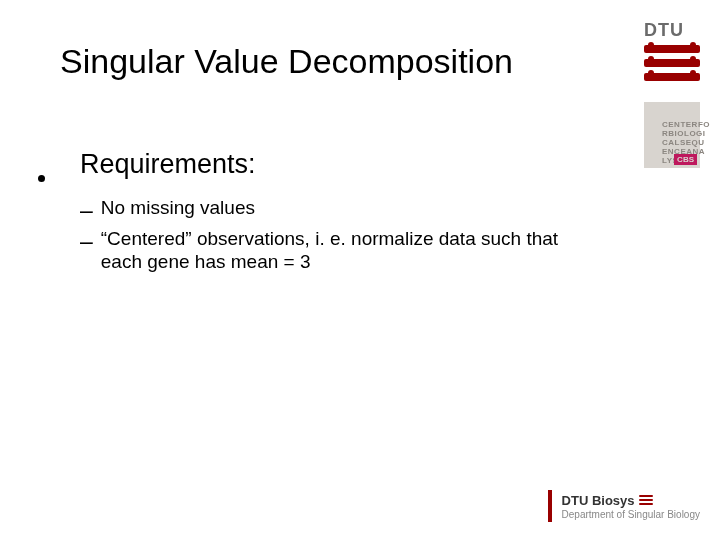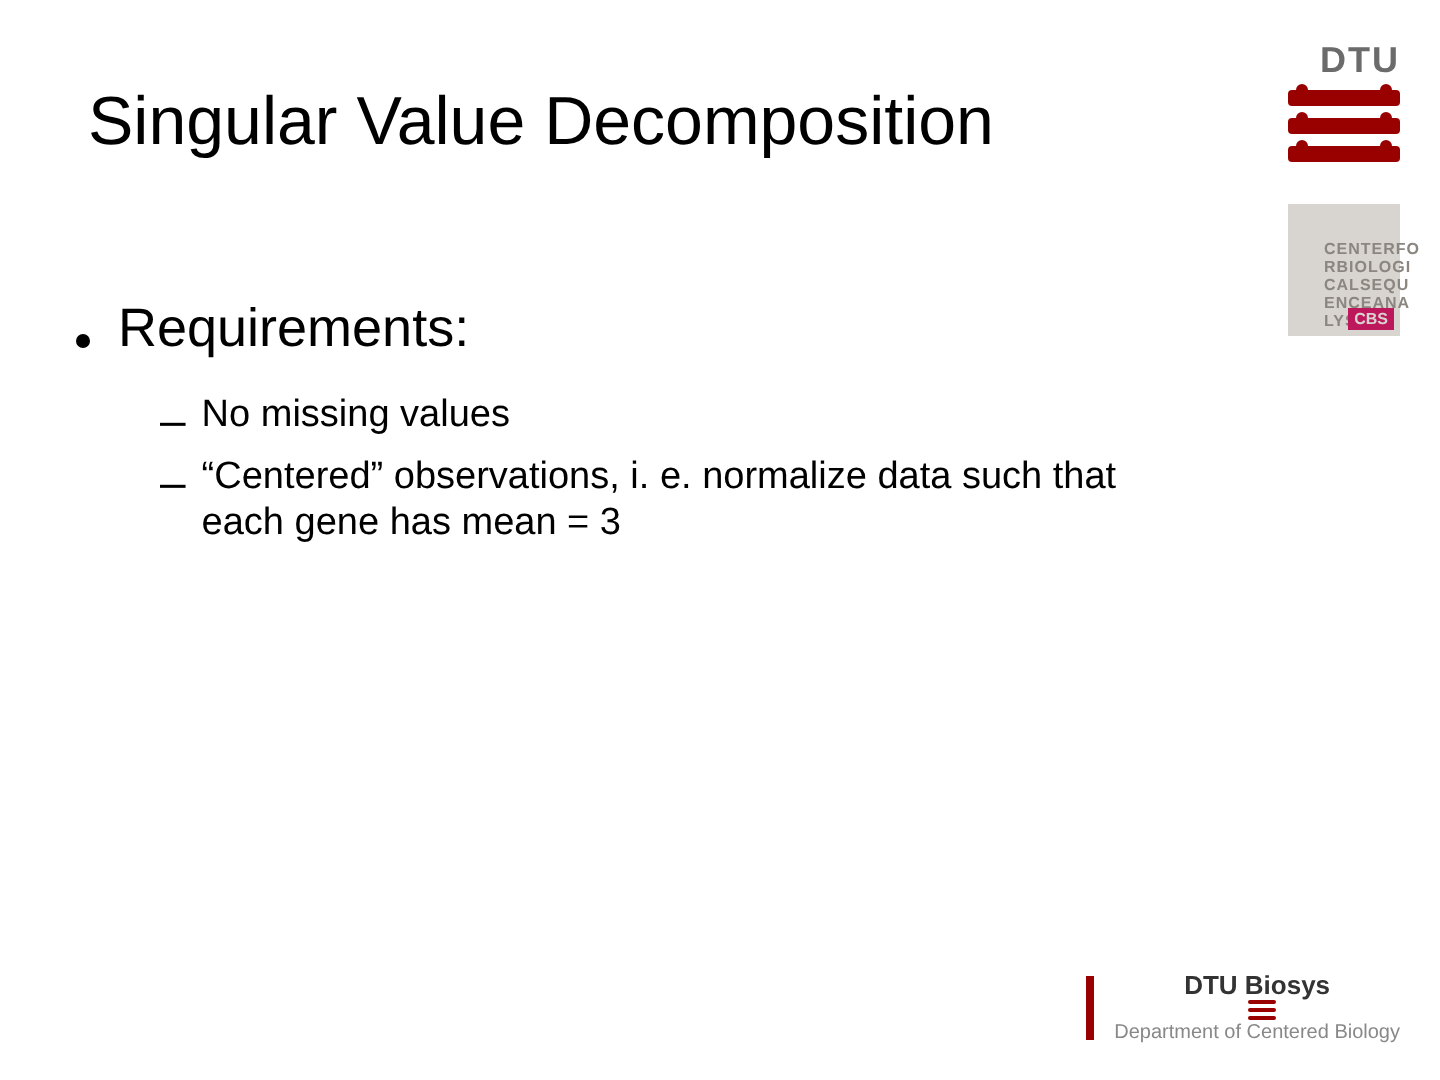--- a/index.html
+++ b/index.html
@@ -1,38 +1,38 @@
 <!DOCTYPE html>
 <html><head>
 <meta charset="utf-8">
 <style>
   * { margin: 0; padding: 0; box-sizing: border-box; }
   html, body { width: 720px; height: 540px; background: #fff; font-family: Arial, Helvetica, sans-serif; color: #000; }
   .slide { position: relative; width: 720px; height: 540px; }
-  .title { position: absolute; top: 42px; left: 44px; font-size: 34px; font-weight: 400; }
+  .title { position: absolute; top: 42px; left: 60px; font-size: 34px; font-weight: 400; }
   .body { position: absolute; top: 148px; left: 38px; width: 560px; }
-  .bullet-l1 { display: flex; align-items: center; margin-bottom: 14px; }
+  .bullet-l1 { display: flex; align-items: flex-end; margin-bottom: 14px; gap: 21px; }
   .bullet-l1 .dot { width: 7px; height: 7px; background: #000; border-radius: 50%; margin-top: 12px; margin-right: 14px; flex-shrink: 0; }
   .bullet-l1 .txt { font-size: 27px; line-height: 1.25; }
   .bullet-l2 { display: flex; align-items: flex-start; margin-left: 42px; margin-bottom: 2px; }
   .bullet-l2 .dash { font-size: 23px; line-height: 1.25; margin-right: 8px; flex-shrink: 0; }
   .bullet-l2 .txt { font-size: 19px; line-height: 1.25; }
   .logo-dtu { position: absolute; top: 20px; right: 20px; width: 56px; }
-  .logo-dtu .letters { font-size: 18px; font-weight: 700; color: #6b6b6b; letter-spacing: 1px; text-align: right; }
+  .logo-dtu .letters { font-size: 18px; font-weight: 700; color: #6b6b6b; letter-spacing: 1px; text-align: left; }
   .logo-dtu .lions { width: 56px; height: 36px; display: flex; flex-direction: column; justify-content: space-between; margin-top: 4px; }
   .logo-dtu .lion-row { height: 8px; background: #990000; border-radius: 2px; position: relative; }
   .logo-dtu .lion-row::before { content:""; position:absolute; left:4px; top:-3px; width:6px; height:6px; background:#990000; border-radius:50%; }
   .logo-dtu .lion-row::after { content:""; position:absolute; right:4px; top:-3px; width:6px; height:6px; background:#990000; border-radius:50%; }
   .logo-cbs { position: absolute; top: 102px; right: 20px; width: 56px; height: 66px; background: #d8d4cf; padding: 18px; }
   .logo-cbs .t { font-size: 8px; line-height: 9px; color: #8b8680; font-weight: 700; letter-spacing: 0.5px; font-family: Arial, sans-serif; }
   .logo-cbs .bar { position: absolute; bottom: 3px; right: 3px; background: #be185d; color: #d8d4cf; font-size: 8px; font-weight: 700; padding: 1px 3px; }
   .footer-logo { position: absolute; bottom: 18px; right: 20px; display: flex; align-items: center; }
   .footer-logo .redbar { width: 4px; height: 32px; background: #990000; margin-right: 10px; }
   .footer-logo .col { display: flex; flex-direction: column; }
-  .footer-logo .line1 { font-size: 13px; font-weight: 700; color: #333; display: flex; align-items: center; flex-direction: column; }
+  .footer-logo .line1 { font-size: 13px; font-weight: 700; color: #333; display: flex; align-items: center; }
   .footer-logo .line1 .mark { display:inline-block; width:14px; height:10px; margin-left:4px; }
   .footer-logo .line1 .mark span { display:block; height:2px; background:#990000; margin-bottom:2px; border-radius:1px; }
   .footer-logo .line2 { font-size: 10px; color: #888; margin-top: 1px; }
 </style>
 </head>
 <body>
 
 <div class="slide">
 
   <div class="title">Singular Value Decomposition</div>
@@ -74,17 +74,17 @@
     <div class="redbar"></div>
     <div class="col">
       <div class="line1">
         <span>DTU Biosys</span>
         <span class="mark">
             <span></span>
             <span></span>
             <span></span>
           </span>
       </div>
-      <div class="line2">Department of Centered Biology</div>
+      <div class="line2">Department of Singular Biology</div>
     </div>
   </div>
 
 </div>
 
 </body></html>

